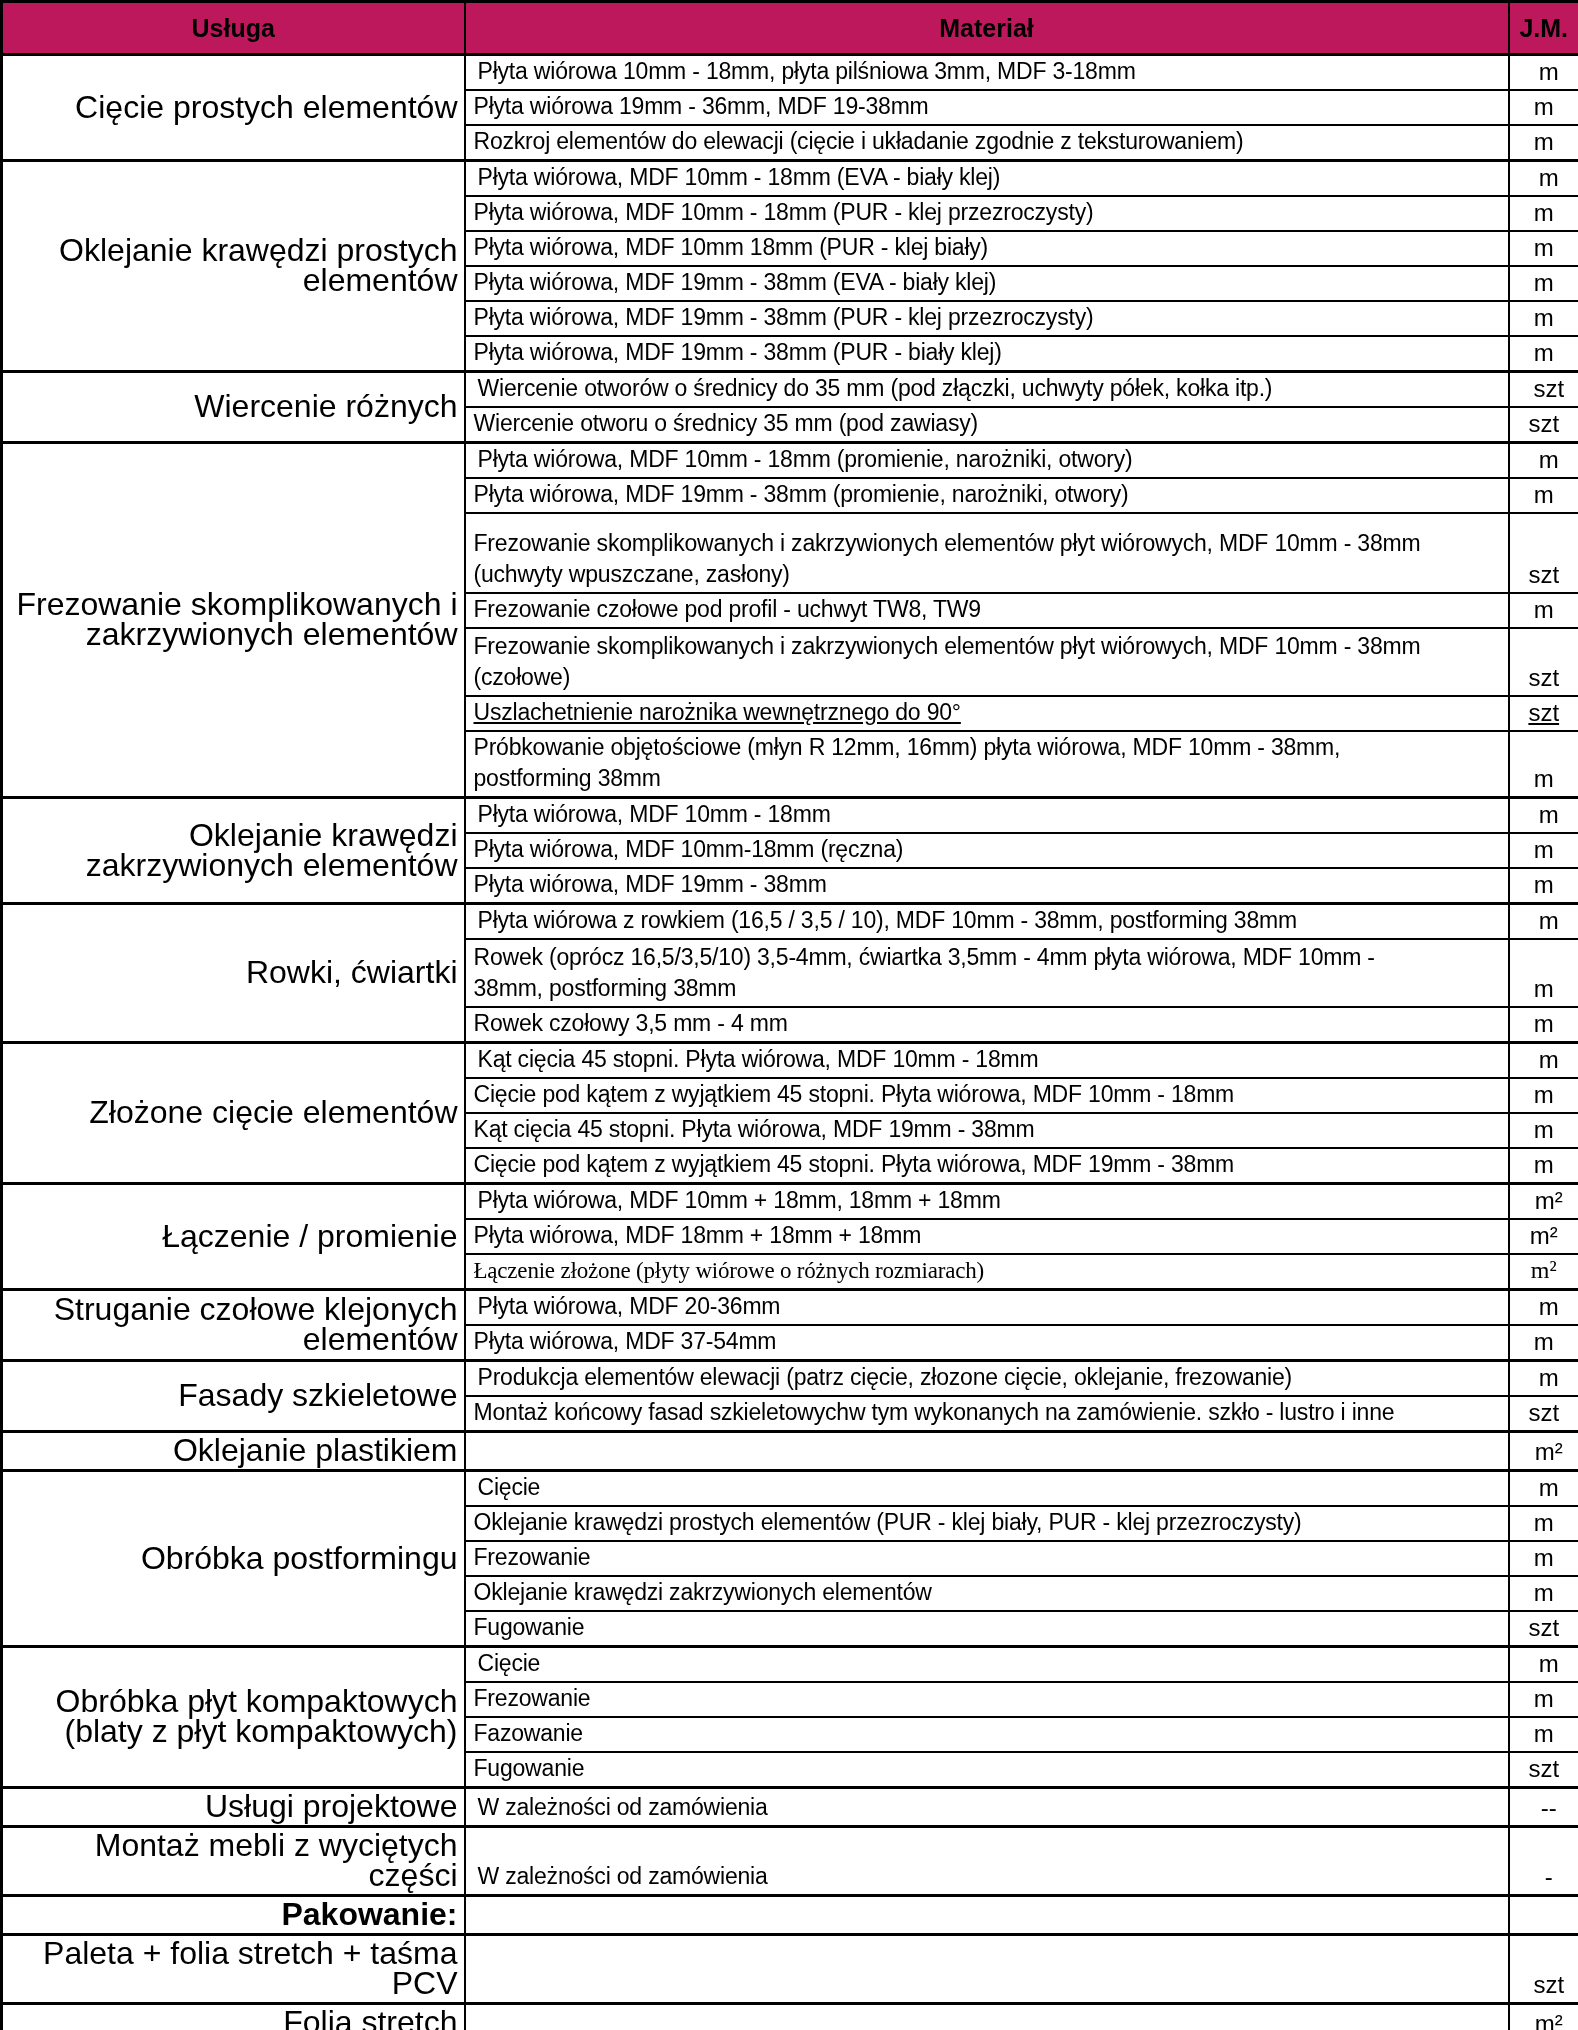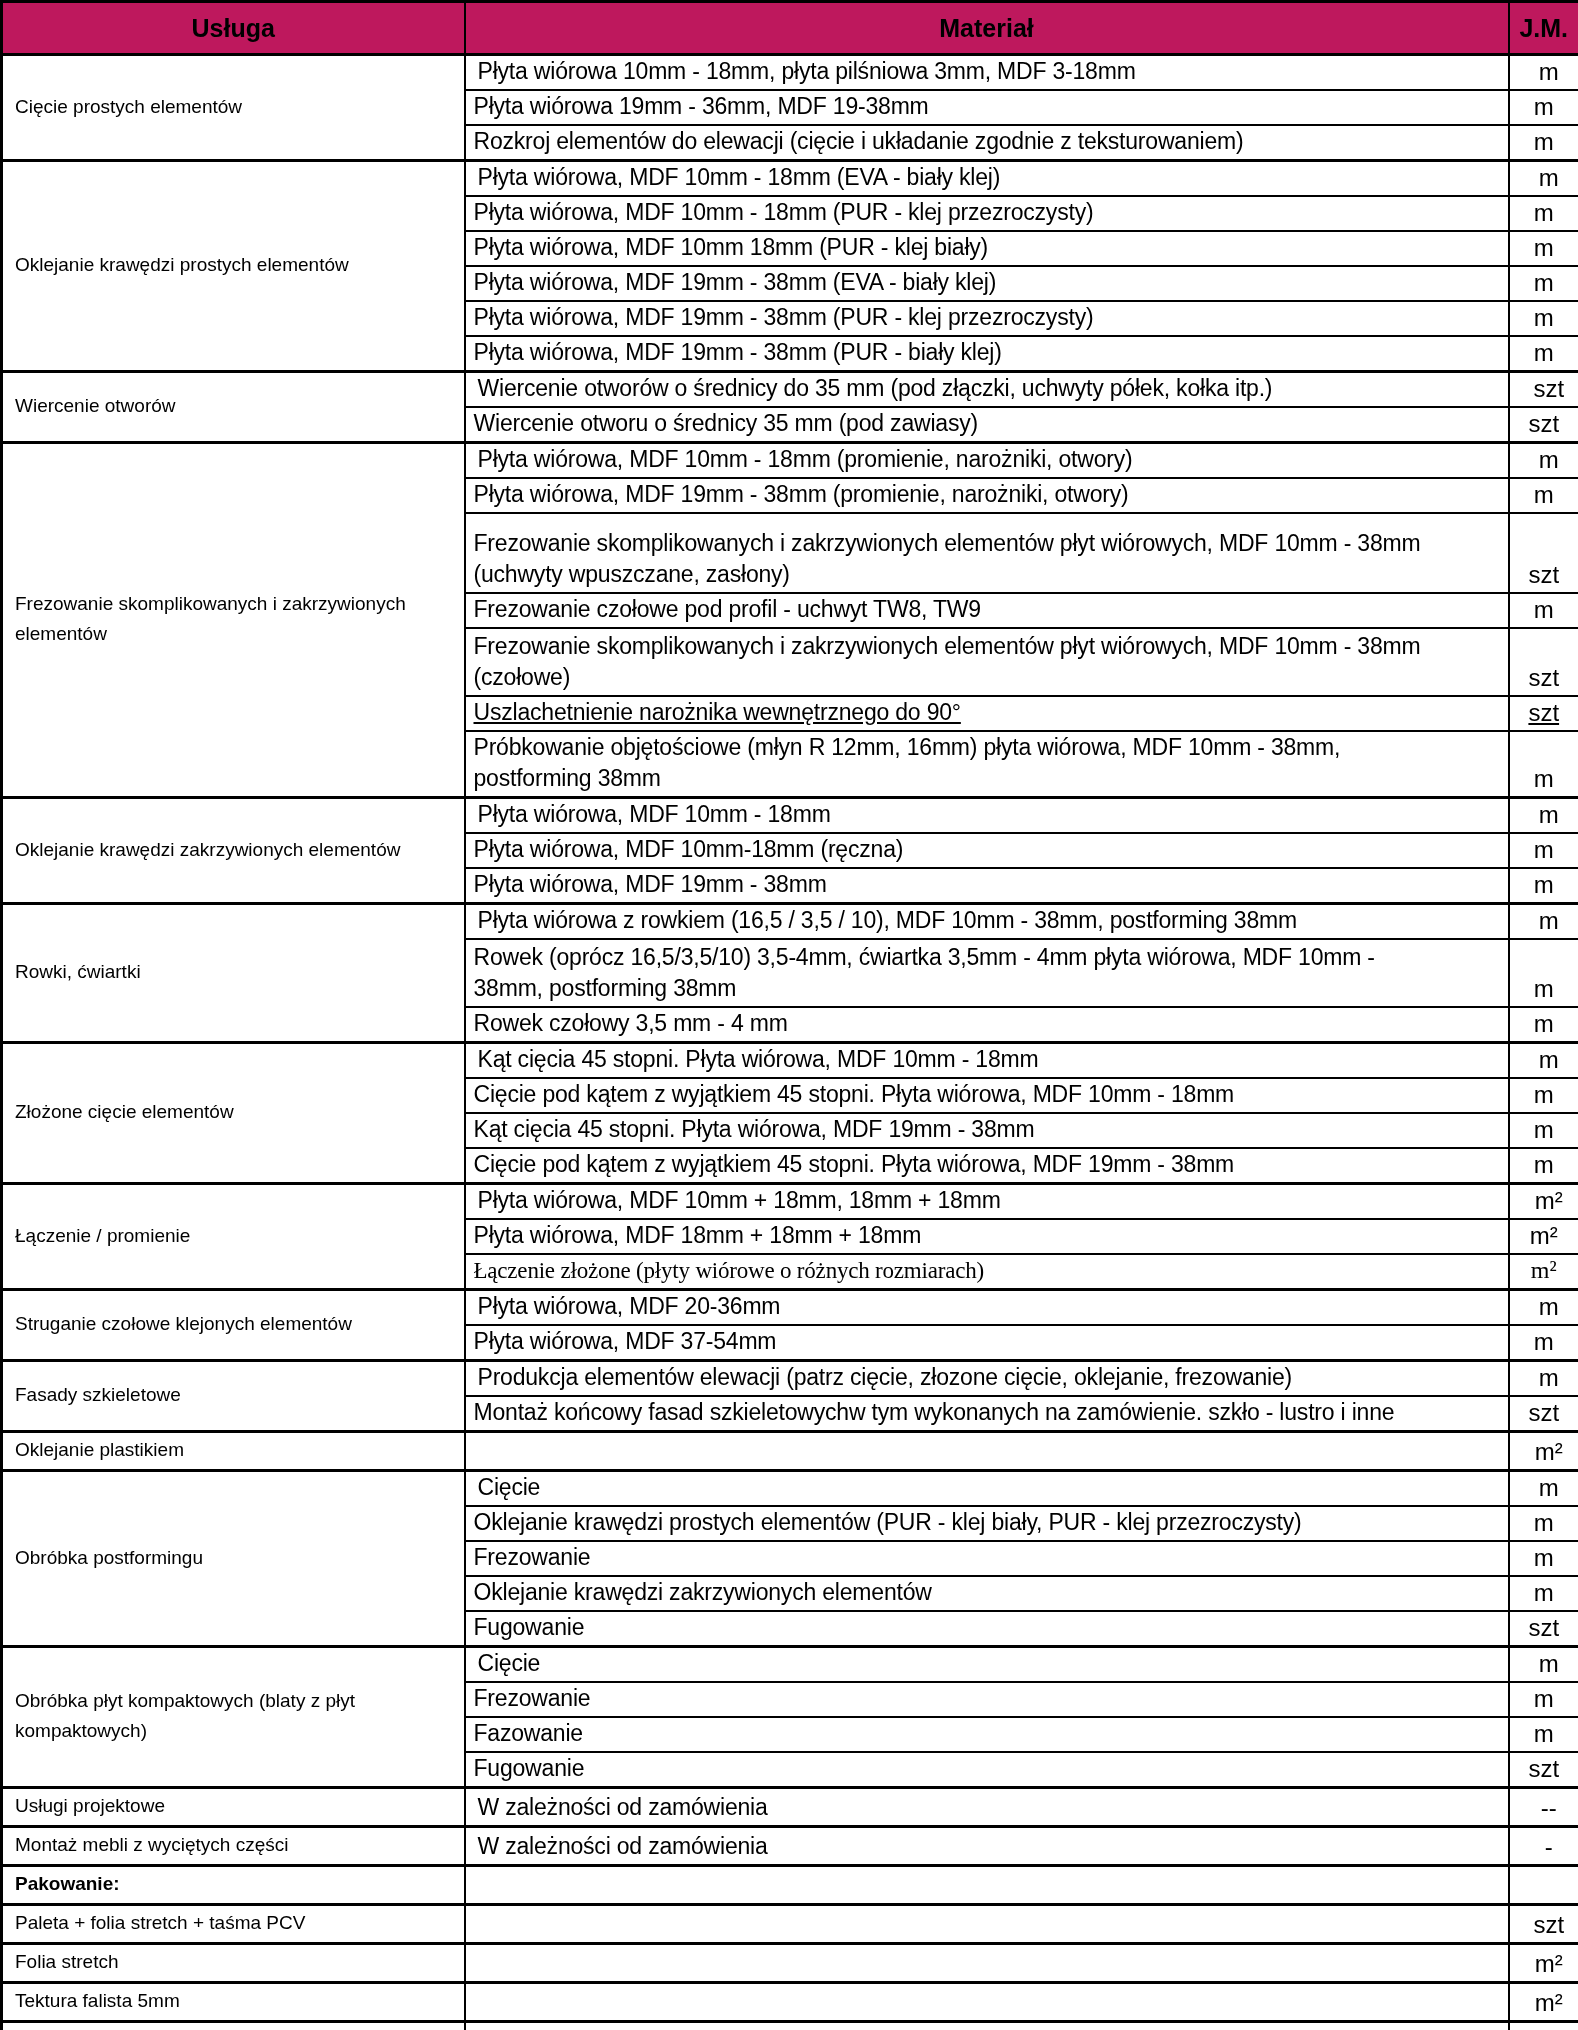--- a/index.html
+++ b/index.html
@@ -33,24 +33,24 @@
     font-weight: bold;
     text-align: center;
     vertical-align: middle;
     border-bottom: 3px solid #000;
   }
   tr.section-start > td {
     border-top: 3px solid #000;
     padding-left: 12px;
   }
   td.service {
-    font-size: 19px;
+    font-size: 32px;
     line-height: 30px;
     vertical-align: middle;
-    text-align: left;
+    text-align: right;
     padding: 2px 6px 4px 8px;
   }
   td.service.bold { font-weight: bold; }
   td.material {
     font-size: 23px;
     letter-spacing: -0.2px;
     line-height: 31px;
     vertical-align: bottom;
     text-align: left;
     padding: 0 4px 2px 8px;
@@ -113,21 +113,21 @@
       </tr>
       <tr style="height: 33px;">
         <td class="material">Płyta wiórowa, MDF 19mm - 38mm (PUR - klej przezroczysty)</td>
         <td class="unit">m</td>
       </tr>
       <tr style="height: 33px;">
         <td class="material">Płyta wiórowa, MDF 19mm - 38mm (PUR - biały klej)</td>
         <td class="unit">m</td>
       </tr>
       <tr class="section-start" style="height: 33px;">
-        <td class="service" rowspan="2">Wiercenie otworów</td>
+        <td class="service" rowspan="2">Wiercenie różnych</td>
         <td class="material">Wiercenie otworów o średnicy do 35 mm (pod złączki, uchwyty półek, kołka itp.)</td>
         <td class="unit">szt</td>
       </tr>
       <tr style="height: 33px;">
         <td class="material">Wiercenie otworu o średnicy 35 mm (pod zawiasy)</td>
         <td class="unit">szt</td>
       </tr>
       <tr class="section-start" style="height: 33px;">
         <td class="service" rowspan="7">Frezowanie skomplikowanych i zakrzywionych elementów</td>
         <td class="material">Płyta wiórowa, MDF 10mm - 18mm (promienie, narożniki, otwory)</td>

